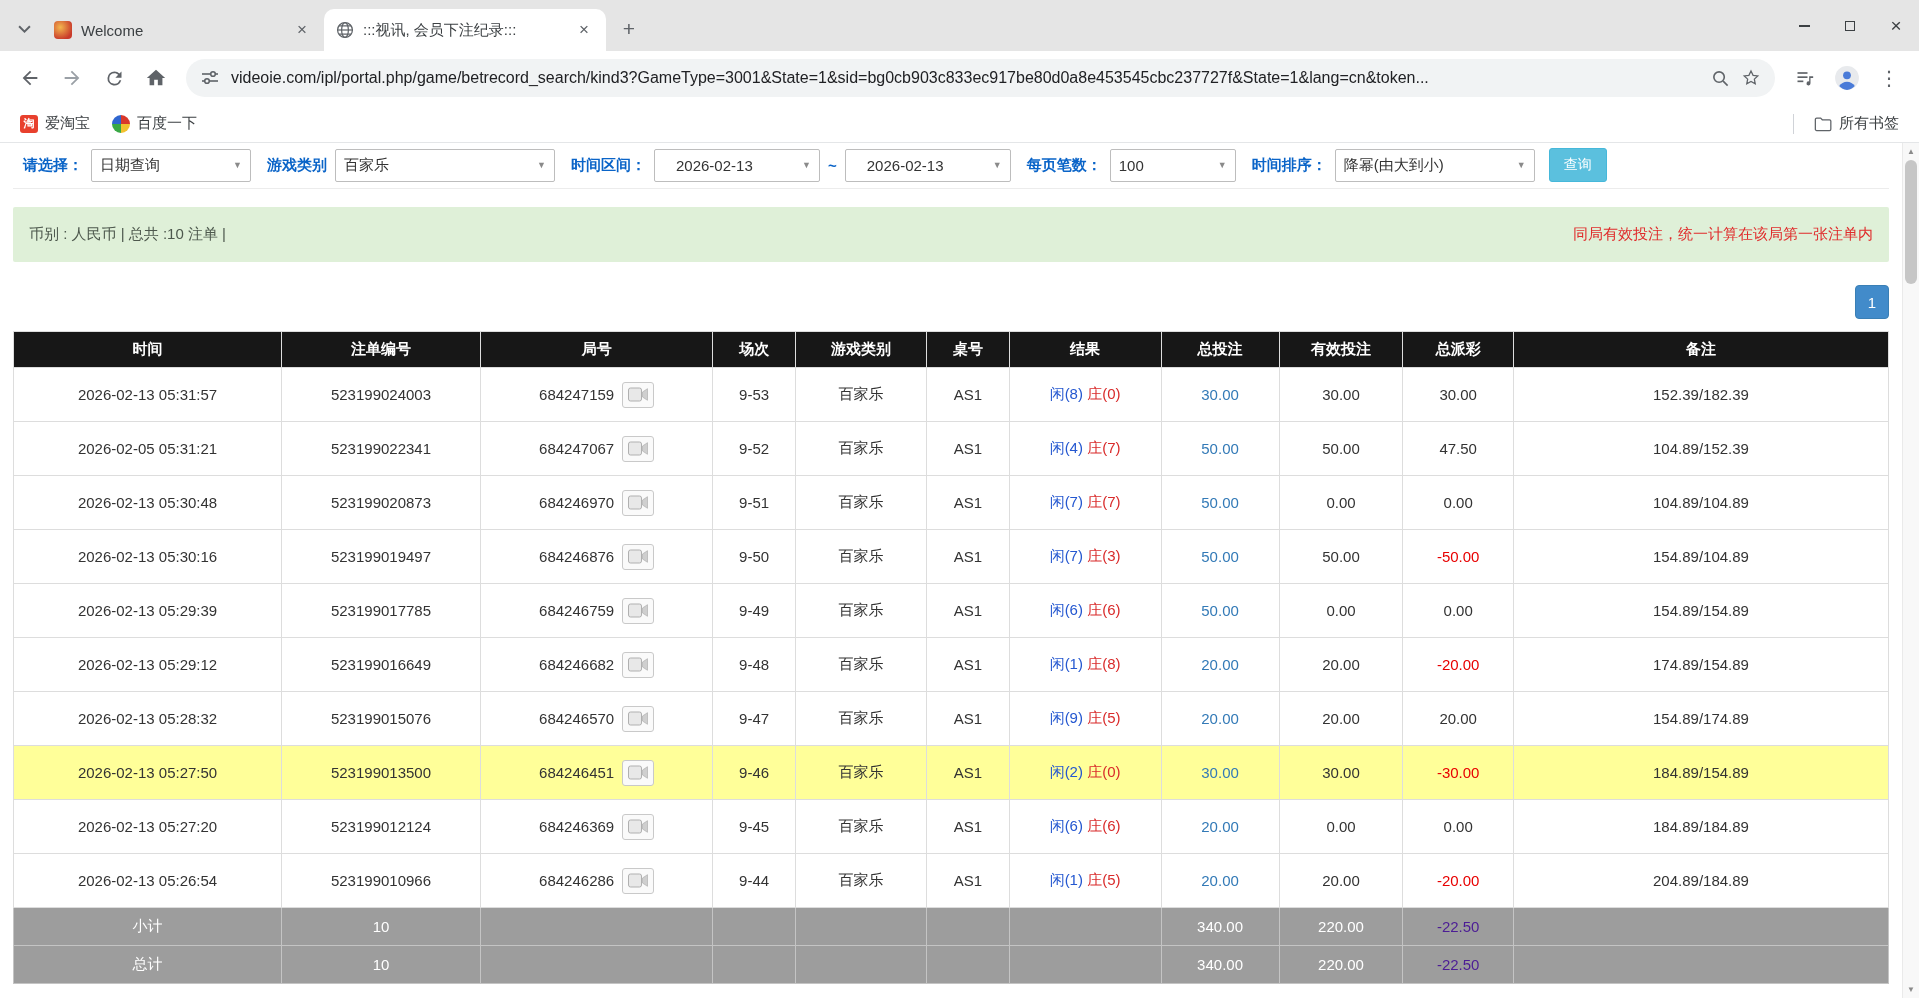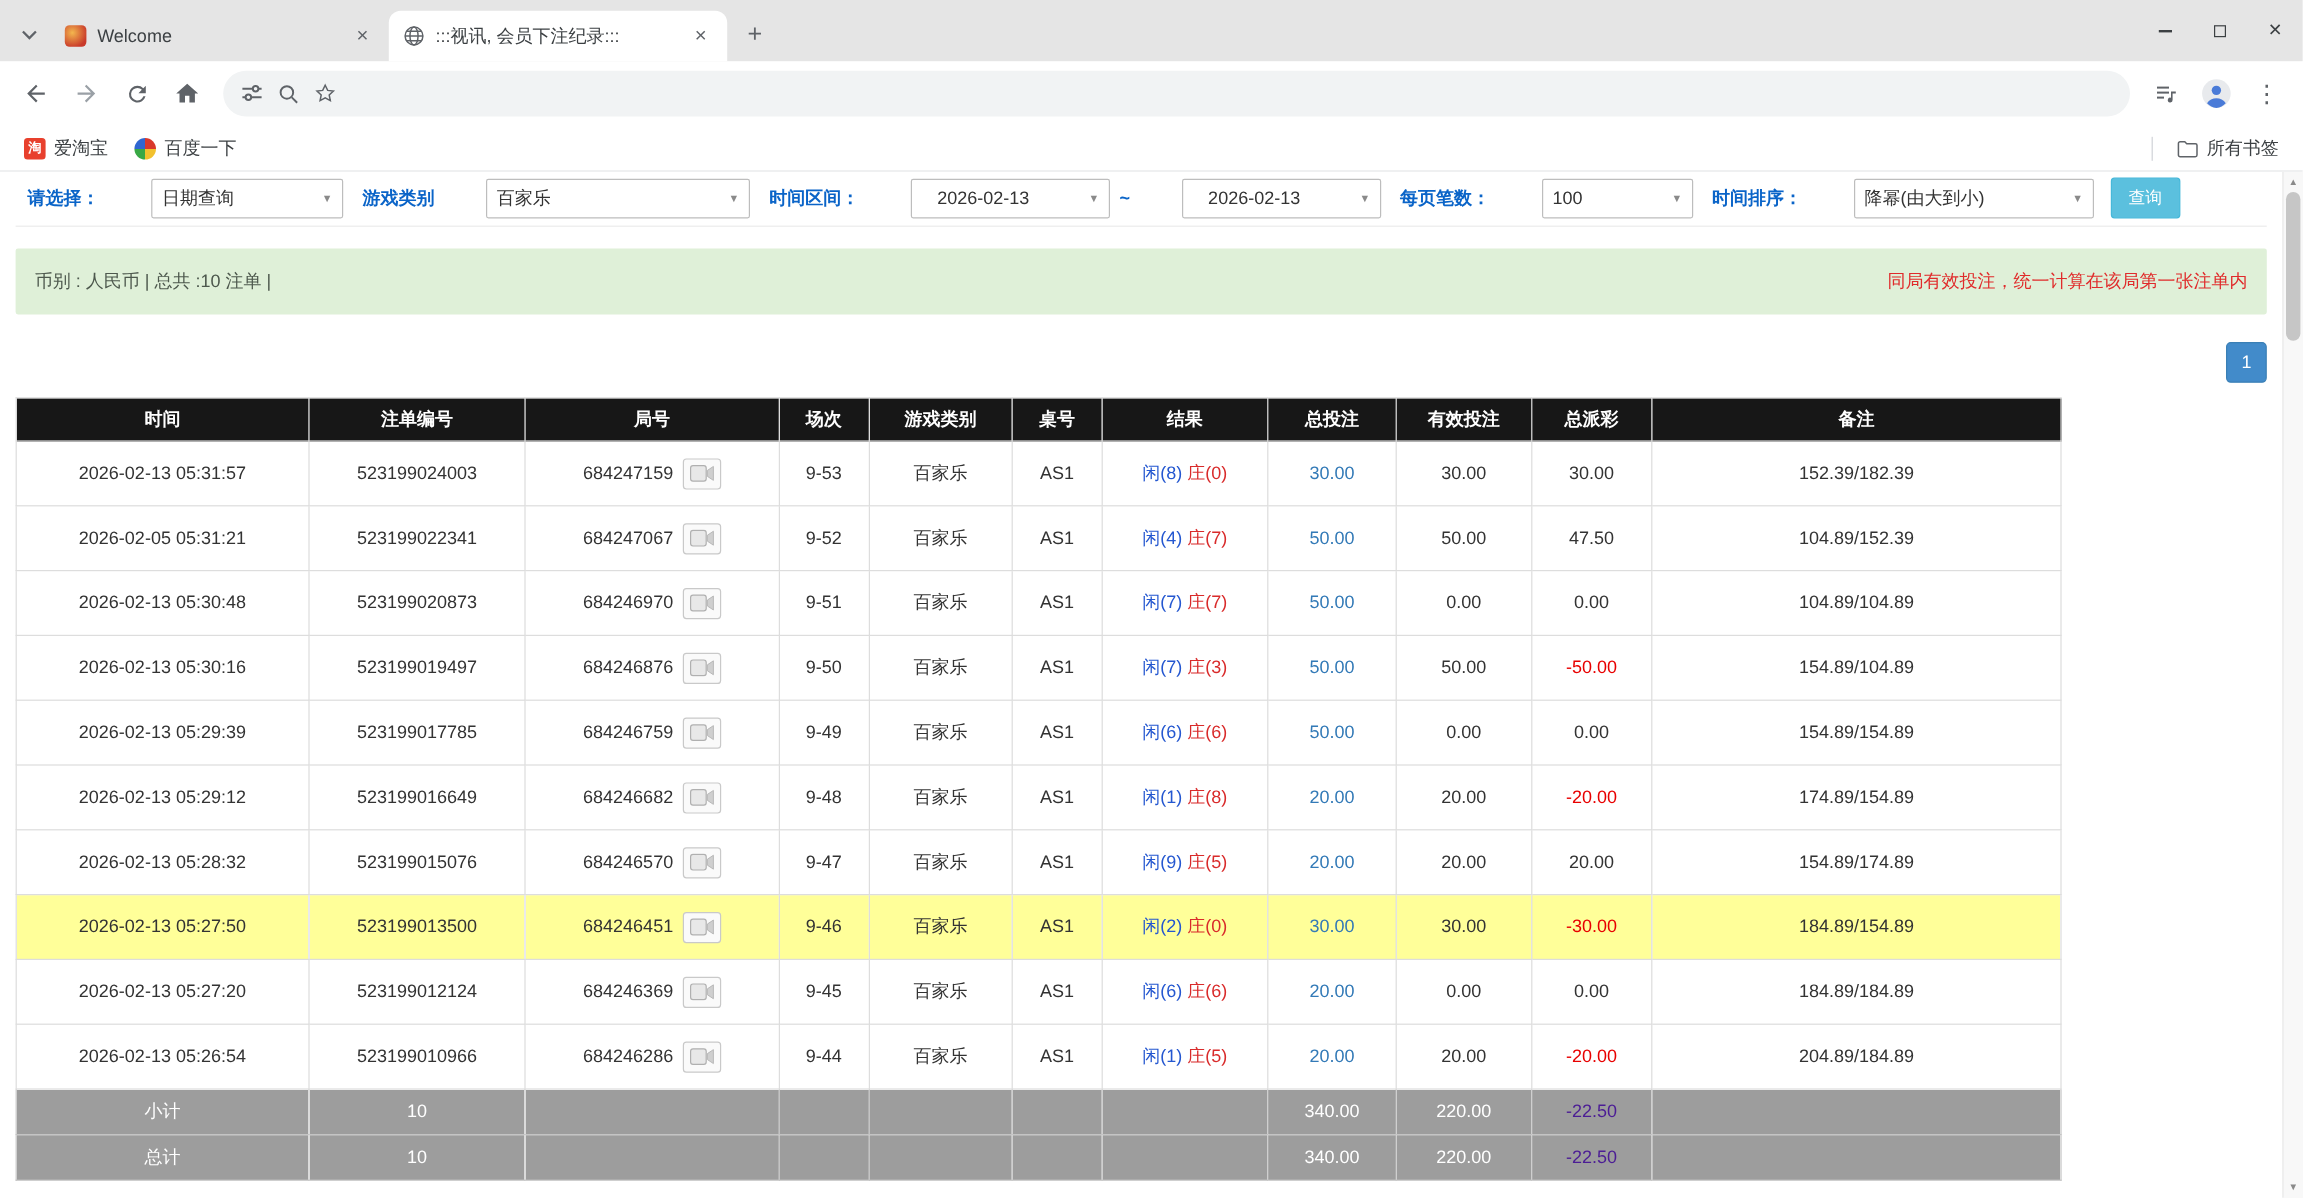--- a/index.html
+++ b/index.html
@@ -37,35 +37,35 @@
   .ico-taobao { background: #e8402d; border-radius: 3px; color: #fff; font-size: 11px; font-weight: bold; }
   .ico-baidu { border-radius: 50%; background: conic-gradient(#d9382b 0 25%, #f2c12e 25% 50%, #39a845 50% 75%, #2f66d0 75% 100%); }
   .bm-spacer { flex: 1; }
   .bm-divider { width: 1px; height: 20px; background: #d0d3d8; margin-right: 6px; }
 
   
   .page { width: 1902px; }
   .filter-bar { display: flex; align-items: center; margin: 5px 13px 0; padding-bottom: 6px; border-bottom: 1px solid #ececec; gap: 8px; }
   .flabel { color: #0a64c8; font-weight: bold; font-size: 15px; margin-left: 8px; flex: none; white-space: nowrap; }
   .flabel.first { margin-left: 10px; }
-  .fselect { height: 33px; border: 1px solid #bdbdbd; background: #fff; display: flex; align-items: center; justify-content: space-between; padding: 0 8px; font-size: 15px; color: #333; border-radius: 2px; flex: none; margin-left: 35px; }
+  .fselect { height: 33px; border: 1px solid #bdbdbd; background: #fff; display: flex; align-items: center; justify-content: space-between; padding: 0 8px; font-size: 15px; color: #333; border-radius: 2px; flex: none; }
   .fselect .arrow { color: #8a8a8a; font-size: 9px; margin-left: 8px; }
   .w160 { width: 160px; } .w220 { width: 220px; } .w166 { width: 166px; padding-left: 21px; } .w126 { width: 126px; } .w200 { width: 200px; }
   .tilde { color: #0a64c8; font-size: 15px; font-weight: bold; flex: none; }
   .search-btn { width: 58px; height: 34px; background: #5bc0de; color: #fff; border: 1px solid #46b8da; border-radius: 3px; font-size: 14px; margin-left: 6px; flex: none; }
 
   .summary-bar { margin: 18px 13px 0; height: 55px; background: #dff0d8; display: flex; align-items: center; justify-content: space-between; padding: 0 16px; border-radius: 2px; }
   .sum-left { font-size: 15px; color: #4d584d; }
   .sum-right { font-size: 15px; color: #e02b2b; }
 
   .pagination { margin: 23px 13px 0; display: flex; justify-content: flex-end; }
   .page-btn { min-width: 34px; height: 34px; background: #428bca; border: 1px solid #3a7fb5; color: #fff; font-size: 15px; border-radius: 4px; }
 
   
-  .records { margin: 12px 13px 0; width: 1705px; border-collapse: collapse; table-layout: fixed; font-size: 15px; border-radius: 25px; }
+  .records { margin: 12px 13px 0; width: 1876px; border-collapse: collapse; table-layout: fixed; font-size: 15px; border-radius: 25px; }
   .records th { background: #171717; color: #fff; height: 36px; font-weight: bold; border: 1px solid #ddd; font-size: 15px; }
   .records td { border: 1px solid #ddd; height: 54px; text-align: center; color: #333; background: #fff; overflow: hidden; white-space: nowrap; }
   .records tr.highlight td { background: #ffff99; }
   .records tfoot td { background: #9d9d9d; color: #fff; height: 38px; border-color: #c4c4c4; }
   .records tfoot td.neg { color: #4c1d95; }
   tbody td.neg, tbody .neg { color: #e80000; }
   .blue-link { color: #337ab7; cursor: pointer; }
   .player { color: #2457d0; }
   .banker { color: #d92b2b; }
   .round-wrap { display: flex; align-items: center; justify-content: center; gap: 8px; }
@@ -149,20 +149,21 @@
       <span class="ob-icon">
         <svg width="20" height="20" viewBox="0 0 20 20">
             <g stroke="#5f6368" stroke-width="1.6" fill="#f1f3f4">
               <line x1="2" y1="6" x2="18" y2="6"></line>
               <line x1="2" y1="13" x2="18" y2="13"></line>
               <circle cx="13" cy="6" r="2.3"></circle>
               <circle cx="7" cy="13" r="2.3"></circle>
             </g>
           </svg>
       </span>
+      <span class="url-text">videoie.com/ipl/portal.php/game/betrecord_search/kind3?GameType=3001&amp;State=1&amp;sid=bg0cb903c833ec917be80d0a8e453545cbc237727f&amp;State=1&amp;lang=cn&amp;token...</span>
       <span class="ob-icon">
         <svg width="19" height="19" viewBox="0 0 20 20">
             <circle cx="8.5" cy="8.5" r="5.5" fill="none" stroke="#5f6368" stroke-width="1.7"></circle>
             <line x1="12.8" y1="12.8" x2="17.5" y2="17.5" stroke="#5f6368" stroke-width="1.7"></line>
           </svg>
       </span>
       <span class="ob-icon">
         <svg width="20" height="20" viewBox="0 0 24 24">
             <path d="M12 3.6l2.5 5.2 5.7.7-4.2 3.9 1.1 5.6L12 16.2 6.9 19l1.1-5.6-4.2-3.9 5.7-.7z" fill="none" stroke="#5f6368" stroke-width="1.5"></path>
           </svg>

